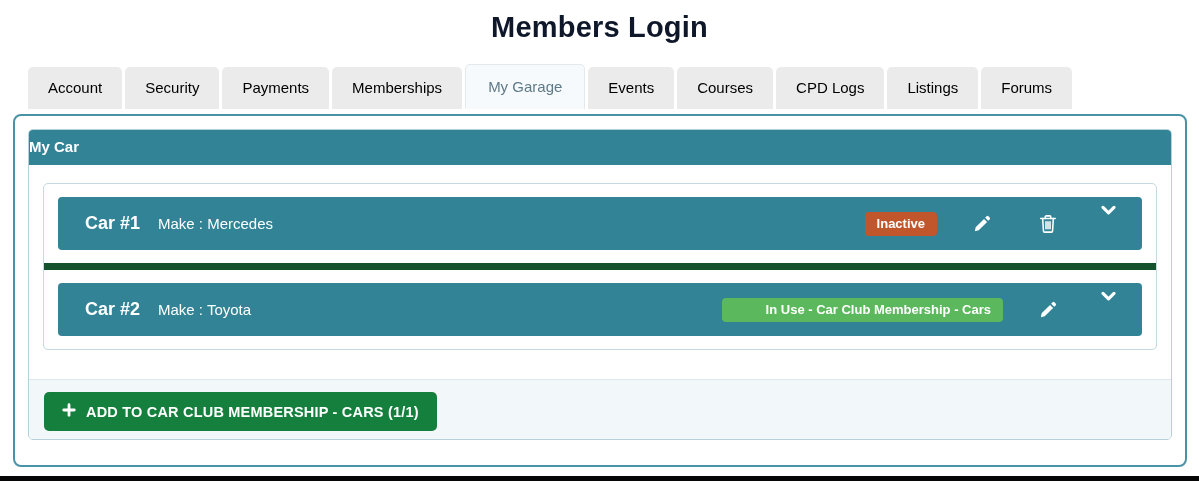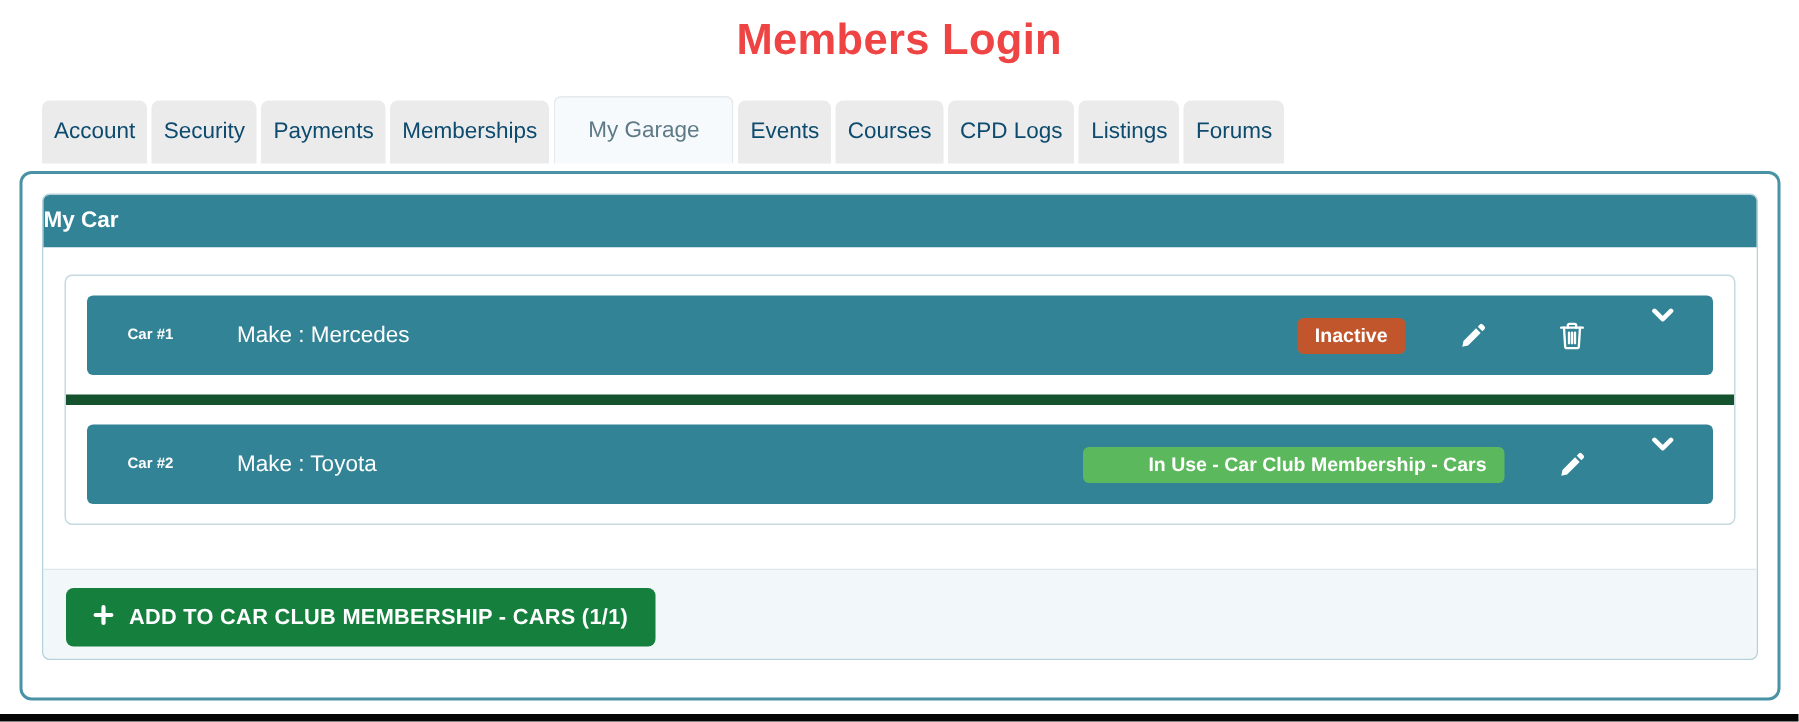--- a/index.html
+++ b/index.html
@@ -11,37 +11,37 @@
     overflow:hidden;
   }
   .page { width:1199px; height:481px; position:relative; }
 
   
   .title {
     text-align:center;
     padding-top:11px;
     font-size:29px;
     font-weight:700;
-    color:#ef4444;
+    color:#0f172a;
     letter-spacing:0.2px;
   }
 
   
   .tabs {
     display:flex;
     align-items:flex-end;
     margin:21px 0 0 28px;
     height:44px;
   }
   .tab {
     background:#ebebeb;
-    color:#0c4a6e;
+    color:#000000;
     font-size:15px;
     line-height:20px;
-    padding:11px 8px;
+    padding:11px 20px;
     border-radius:5px 5px 0 0;
     margin-right:3px;
     cursor:pointer;
     white-space:nowrap;
   }
   .tab.active {
     background:#f6fafc;
     color:#5f7a87;
     border:1px solid #e3e9ec;
     border-bottom:none;
@@ -85,21 +85,21 @@
 
   .car-row {
     background:#318395;
     border-radius:4px;
     height:53px;
     display:flex;
     align-items:center;
     padding:0 26px 0 27px;
     color:#ffffff;
   }
-  .car-no { font-size:10px; font-weight:600; width:73px; flex:none; }
+  .car-no { font-size:18px; font-weight:600; width:73px; flex:none; }
   .car-make { font-size:15px; font-weight:400; white-space:nowrap; }
   .flex-spacer { flex:1; }
 
   .badge {
     font-size:13px;
     font-weight:700;
     color:#ffffff;
     padding:5px 12px;
     border-radius:4px;
     white-space:nowrap;

